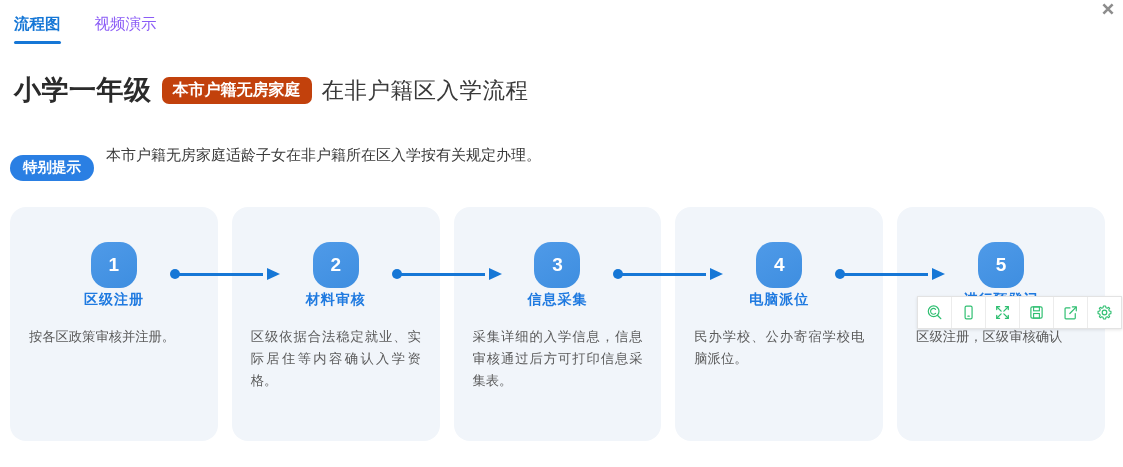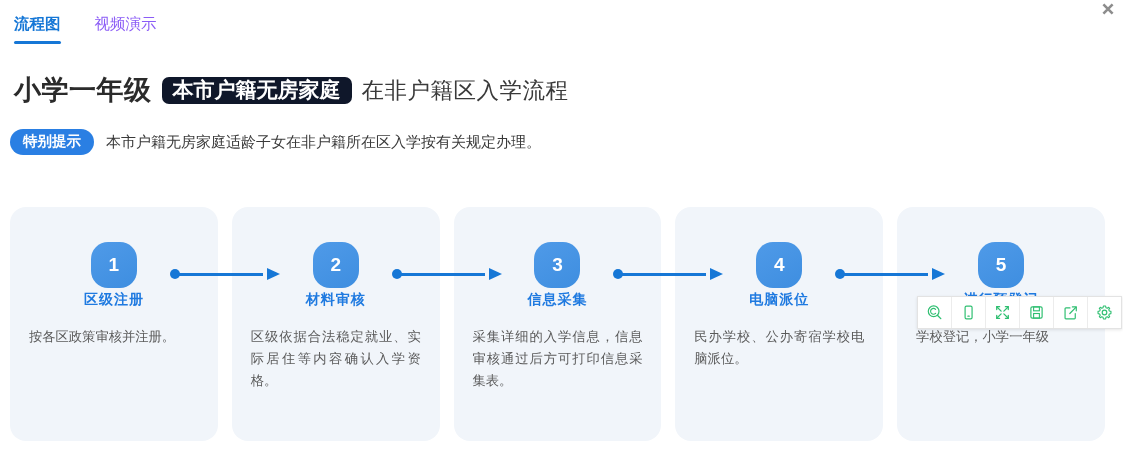--- a/index.html
+++ b/index.html
@@ -77,23 +77,23 @@
     white-space: nowrap;
   }
   .title-main {
     font-size: 27px;
     font-weight: bold;
     color: #2b2b2b;
     letter-spacing: 0.5px;
   }
   .title-badge {
     display: inline-block;
-    background: #0f172a;
+    background: #c2410c;
     color: #ffffff;
-    font-size: 21px;
+    font-size: 16px;
     font-weight: bold;
     border-radius: 7px;
     padding: 4px 11px 5px 11px;
     line-height: 18px;
   }
   .title-tail {
     font-size: 22.5px;
     color: #3a3a3a;
     letter-spacing: 0.5px;
   }
@@ -109,20 +109,21 @@
     white-space: nowrap;
   }
   .notice-pill {
     background: #2a7fe3;
     color: #ffffff;
     font-size: 14.5px;
     font-weight: bold;
     border-radius: 999px;
     padding: 4px 13px 5px 13px;
     line-height: 17px;
+    margin-top: 26px;
   }
   .notice-text {
     font-size: 15px;
     color: #3a3a3a;
     line-height: 20px;
   }
 
   
   .flow {
     position: absolute;
@@ -308,21 +309,21 @@
     <div class="connector">
       <span class="dot"></span>
       <span class="line"></span>
       <span class="head"></span>
     </div>
   </div>
 
   <div class="step-card">
     <div class="step-num">5</div>
     <div class="step-title">进行预登记</div>
-    <div class="step-desc center-first">学校登记，小学一年级</div>
+    <div class="step-desc center-first">区级注册，区级审核确认</div>
   </div>
 
 </div>
 
 <div class="img-toolbar">
 
   <div class="tb-btn">
     <svg width="17" height="17" viewBox="0 0 20 20" fill="none">
       <circle cx="9" cy="8.6" r="6.3" stroke="#2fbf71" stroke-width="1.4"></circle>
       <path d="M13.4 13.2 L17.4 17.2" stroke="#2fbf71" stroke-width="1.6" stroke-linecap="round"></path>

